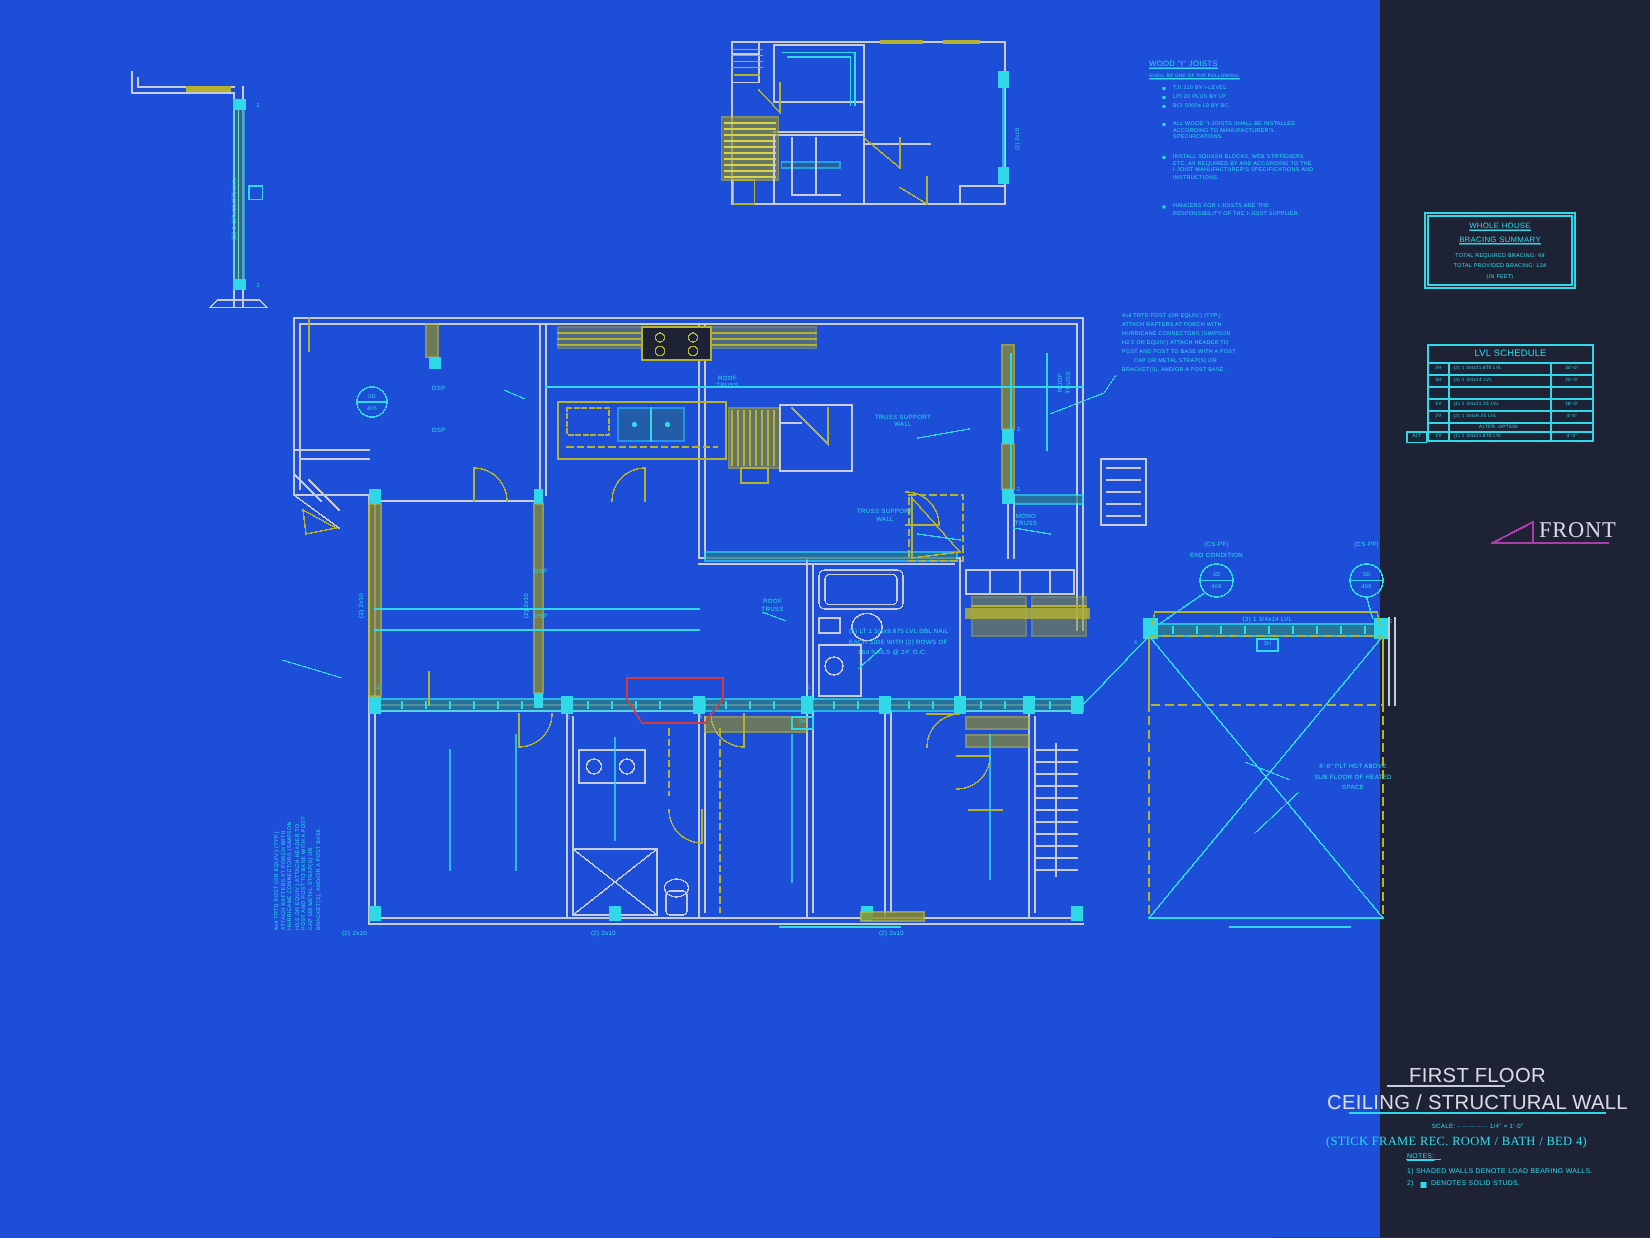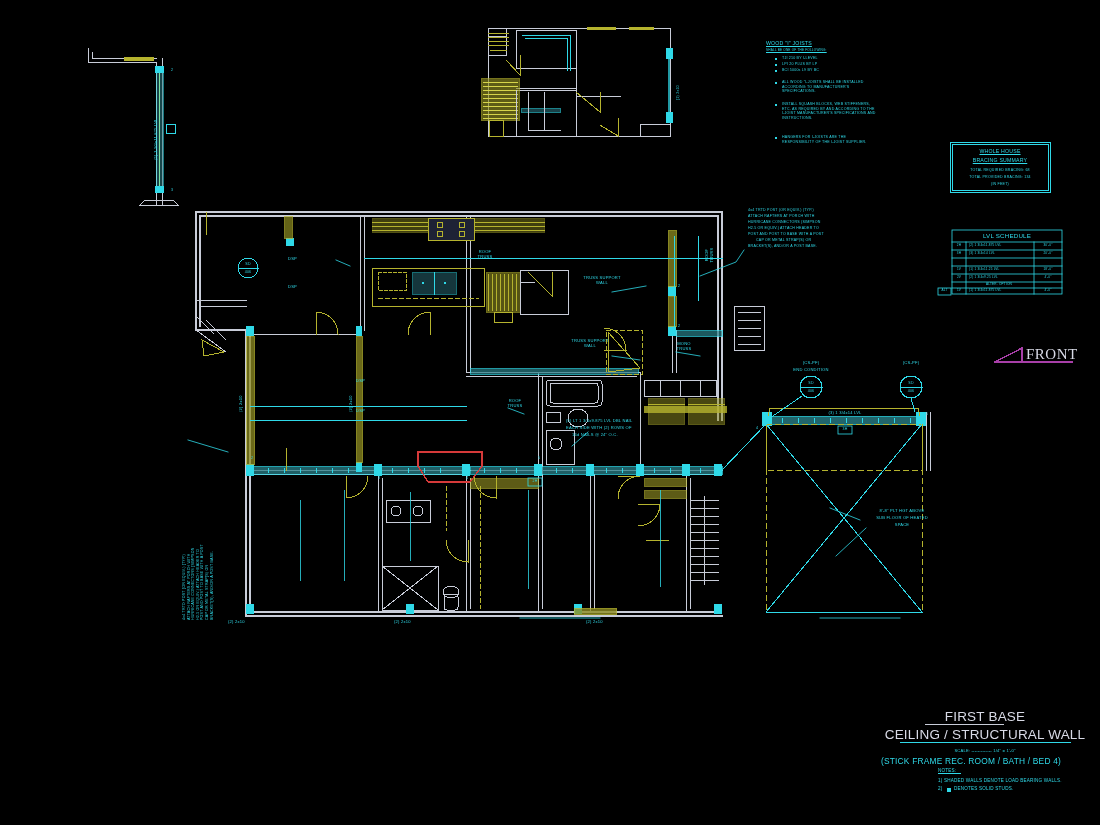--- a/index.html
+++ b/index.html
@@ -1,19 +1,19 @@
 <!DOCTYPE html>
 <html><head>
 <meta charset="utf-8">
 <title>CAD Structural Plan</title>
 <style>
   html,body{margin:0;padding:0;background:#1e2235;}
   body{width:1100px;height:825px;overflow:hidden;
        font-family:"Liberation Sans",sans-serif;}
-  #stage{position:relative;width:1100px;height:825px;background:#000000;}
+  #stage{position:relative;width:920px;height:825px;background:#1d4ed8;}
   svg.layer{position:absolute;top:0;left:0;width:1100px;height:825px;}
 
   .txt{position:absolute;color:#2fd9e8;font-family:"Liberation Sans",sans-serif;
        letter-spacing:.2px;white-space:pre;line-height:1.28;}
   .t3{font-size:3.1px}.t35{font-size:3.6px}.t4{font-size:4.1px}
   .t45{font-size:4.6px}.t5{font-size:5.2px}.t6{font-size:6.2px}
   .t8{font-size:8.4px}.t13{font-size:13.5px}
   .ul{text-decoration:underline}
   .ctr{text-align:center}
   .rot90{transform:rotate(-90deg);transform-origin:0 0;}
@@ -541,23 +541,23 @@
   <div class="txt t35" style="left:250px;top:604px;">3</div>
   <div class="txt t35" style="left:756px;top:426px;">4</div>
   <div class="txt t35" style="left:926px;top:412px;">5</div>
   <div class="txt t35" style="left:171px;top:68px;">2</div>
   <div class="txt t35" style="left:171px;top:188px;">3</div>
 
   <div class="txt t35 rot90" style="left:676px;top:100px;">(2) 2x10</div>
 
   <div class="front-lbl" style="position:absolute;left:1026px;top:346px;">FRONT</div>
 
-  <div class="txt t13 ctr white" style="left:900px;top:708px;width:170px;color:#d8dae6;">FIRST BASE</div>
+  <div class="txt t13 ctr white" style="left:900px;top:708px;width:170px;color:#d8dae6;">FIRST FLOOR</div>
   <div class="txt t13 ctr white" style="left:882px;top:726px;width:206px;color:#d8dae6;">CEILING / STRUCTURAL WALL</div>
   <div class="txt t4 ctr" style="left:900px;top:748px;width:170px;">SCALE: ------------- 1/4" = 1'-0"</div>
-  <div class="txt t8 ctr" style="left:876px;top:756px;width:190px;">(STICK FRAME REC. ROOM / BATH / BED 4)</div>
+  <div class="txt t8 ctr" style="left:876px;top:756px;width:190px;font-family:Liberation Serif, serif;">(STICK FRAME REC. ROOM / BATH / BED 4)</div>
   <div class="txt t45 ul" style="left:938px;top:768px;">NOTES:</div>
   <div class="txt t45" style="left:938px;top:778px;">1) SHADED WALLS DENOTE LOAD BEARING WALLS.</div>
   <div class="txt t45" style="left:938px;top:786px;">2)</div>
   <span class="sq" style="position:absolute;left:947px;top:788px;"></span>
   <div class="txt t45" style="left:954px;top:786px;">DENOTES SOLID STUDS.</div>
 
 </div>
 
 </body></html>

